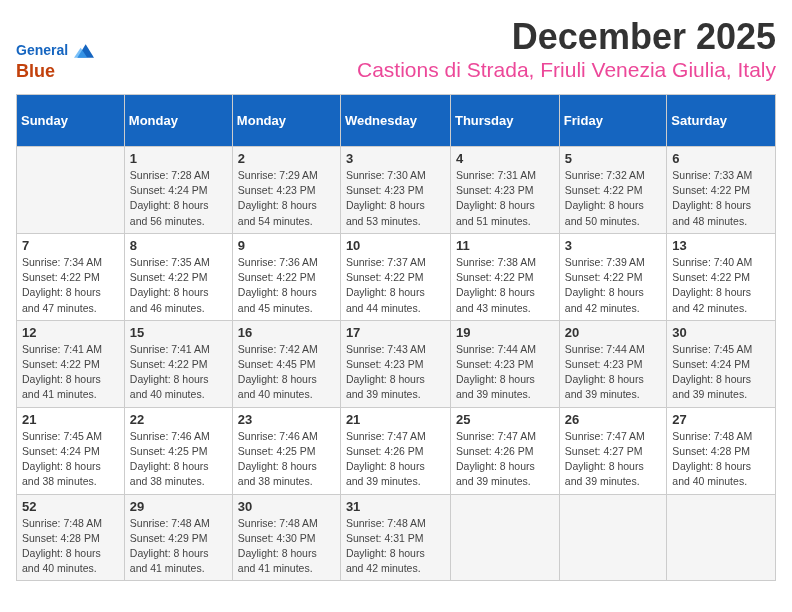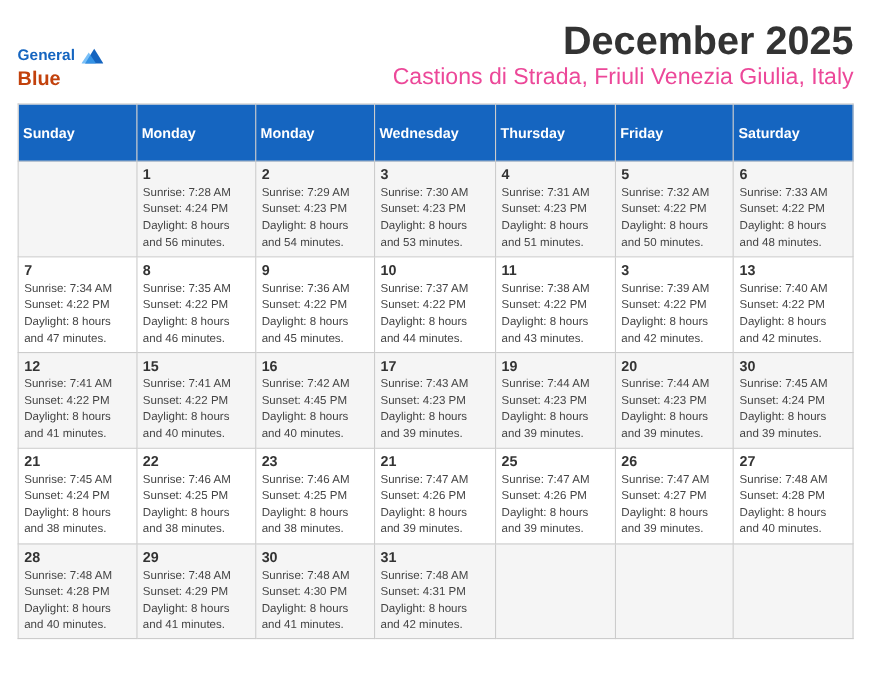--- a/index.html
+++ b/index.html
@@ -315,21 +315,21 @@
         <td>
           <span class="day-num">27</span>
           <div class="day-info">Sunrise: 7:48 AM
 Sunset: 4:28 PM
 Daylight: 8 hours
 and 40 minutes.</div>
         </td>
       </tr>
       <tr>
         <td>
-          <span class="day-num">28</span>
+          <span class="day-num">52</span>
           <div class="day-info">Sunrise: 7:48 AM
 Sunset: 4:28 PM
 Daylight: 8 hours
 and 40 minutes.</div>
         </td>
         <td>
           <span class="day-num">29</span>
           <div class="day-info">Sunrise: 7:48 AM
 Sunset: 4:29 PM
 Daylight: 8 hours

